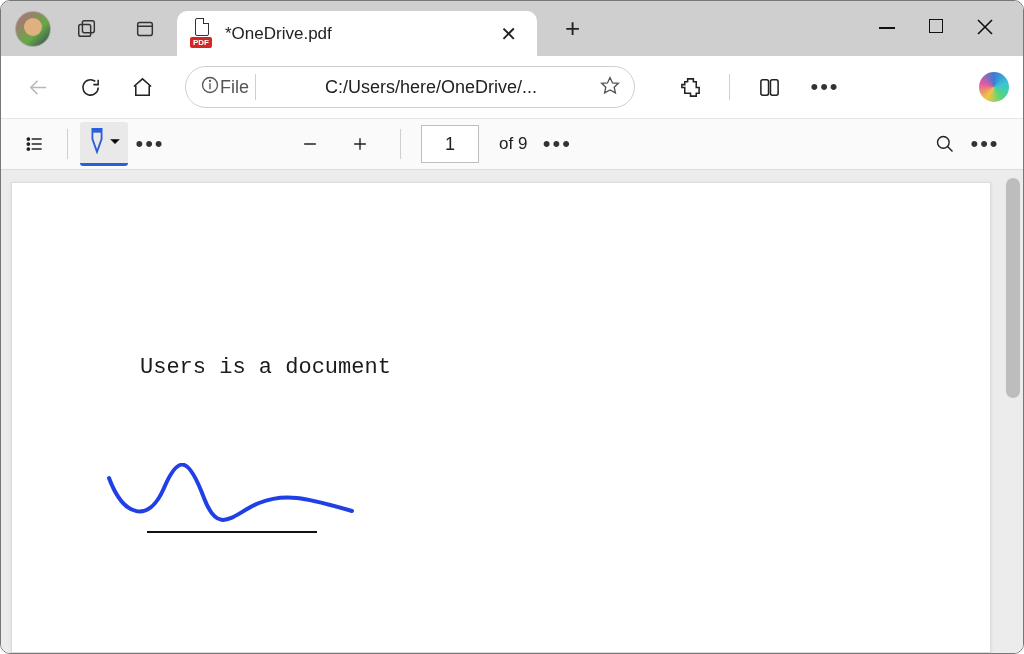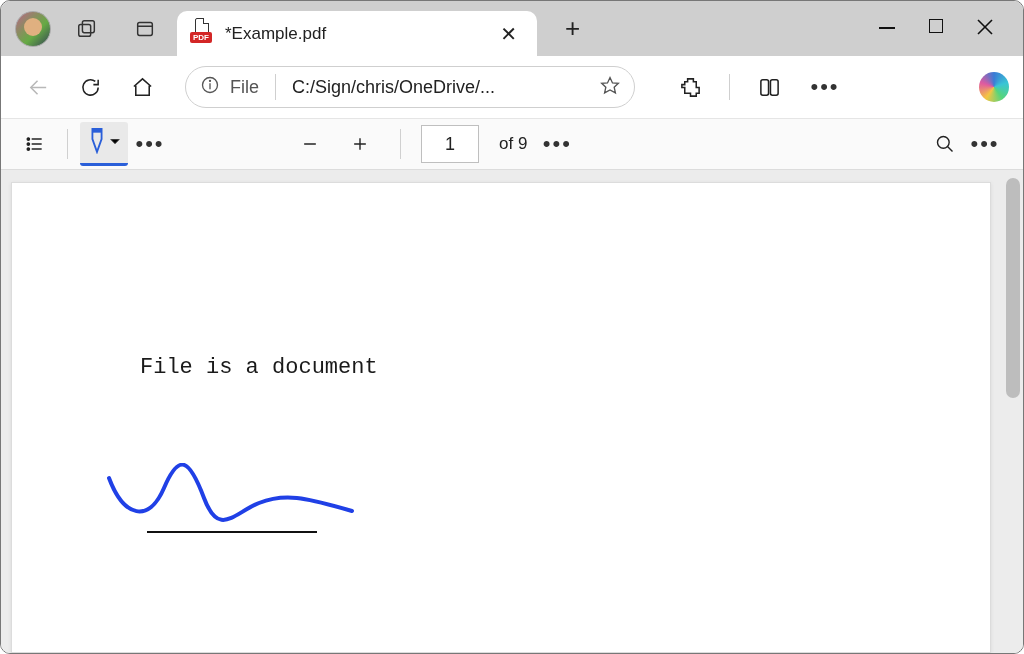--- a/index.html
+++ b/index.html
@@ -8,39 +8,39 @@
 
   
   .titlebar { height:55px; background:#cfcfcf; display:flex; align-items:center; padding:0 8px 0 14px; border-top-left-radius:9px; border-top-right-radius:9px; }
   .avatar { width:36px; height:36px; border-radius:50%; background:linear-gradient(135deg,#b68 0%,#6a4 60%,#345 100%); margin-right:22px; border:1px solid #aaa; overflow:hidden; position:relative;}
   .avatar::after{content:"";position:absolute;left:8px;top:6px;width:18px;height:18px;border-radius:50%;background:#e0b080;}
   .ticon { width:28px; height:28px; display:flex; align-items:center; justify-content:center; color:#222; margin-right:30px; cursor:default;}
   .ticon svg{width:22px;height:22px;stroke:#333;fill:none;stroke-width:1.6;}
   .tab { margin-left:12px; height:46px; background:#fff; border-top-left-radius:10px; border-top-right-radius:10px; border-bottom:none; display:flex; align-items:center; padding:0 14px 0 16px; min-width:360px; position:relative; top:5px;}
   .tab .pdf-badge{width:20px;height:20px;display:flex;align-items:center;justify-content:center;margin-right:12px;}
   .tab .pdf-badge span{background:#d32626;color:#fff;font-size:8px;font-weight:bold;padding:1px 3px;border-radius:2px;}
-  .tab .pdf-badge-outer{position:relative;}
+  .tab .pdf-badge-outer{position:relative;align-items:flex-end;}
   .tab .pdf-page{position:absolute;left:2px;top:-6px;width:14px;height:18px;border:1.4px solid #333;border-radius:2px;background:#fff;}
   .tab .pdf-page::after{content:"";position:absolute;right:-1px;top:-1px;width:5px;height:5px;border-left:1.4px solid #333;border-bottom:1.4px solid #333;background:#fff;}
   .tab-title{font-size:17px;color:#222;}
   .tab-close{margin-left:auto;font-size:20px;color:#222;padding:2px 6px;cursor:default;}
   .newtab{margin-left:20px;font-size:26px;color:#222;padding:0 8px;}
 
   .wincontrols{margin-left:auto;display:flex;gap:34px;padding-right:22px;}
   .wincontrols div{font-size:15px;color:#111;cursor:default;}
   .wc-min{width:16px;height:2px;background:#111;margin-top:8px;}
   .wc-max{width:14px;height:14px;border:1.6px solid #111;}
   .wc-close svg{width:16px;height:16px;}
 
   
   .toolbar { height:62px; background:#fff; display:flex; align-items:center; padding:0 14px 0 20px; gap:18px; border-bottom:0; }
   .tbtn{width:34px;height:34px;display:flex;align-items:center;justify-content:center;color:#222;cursor:default;}
   .tbtn svg{width:23px;height:23px;stroke:#222;fill:none;stroke-width:1.6;}
   .tbtn.disabled svg{stroke:#b8b8b8;}
-  .omnibox{flex:0 0 auto;display:flex;align-items:center;height:42px;border:1px solid #cfcfcf;border-radius:21px;padding:0 14px 0 14px;margin-left:8px;width:450px;gap:10px;font-size:18px;color:#444;}
+  .omnibox{flex:0 0 auto;display:flex;align-items:center;height:42px;border:1px solid #cfcfcf;border-radius:21px;padding:0 14px 0 14px;margin-left:8px;width:450px;font-size:18px;color:#444;text-align:center;}
   .omnibox .sep{width:1px;height:26px;background:#cfcfcf;margin:0 6px;}
   .omnibox .info svg{width:20px;height:20px;stroke:#555;fill:none;stroke-width:1.6;}
   .omnibox .file-label{color:#555;}
   .omnibox .path{color:#222;white-space:nowrap;overflow:hidden;text-overflow:ellipsis;flex:1;}
   .omnibox .star svg{width:20px;height:20px;stroke:#555;fill:none;stroke-width:1.6;}
   .rightbtns{display:flex;align-items:center;gap:22px;margin-left:20px;}
   .rightbtns .vsep{width:1px;height:26px;background:#cfcfcf;}
   .copilot{width:30px;height:30px;border-radius:50%;background:conic-gradient(#3a7bd5,#3ac5d5,#56d57b,#f5c542,#e05aa0,#3a7bd5);margin-left:auto;}
 
   
@@ -83,21 +83,21 @@
         <rect x="4" y="5" width="16" height="14" rx="2"></rect>
         <line x1="4" y1="9" x2="20" y2="9"></line>
       </svg>
   </div>
 
   <div class="tab">
     <div class="pdf-badge pdf-badge-outer">
       <div class="pdf-page"></div>
       <span style="position:relative;top:4px;left:-2px">PDF</span>
     </div>
-    <span class="tab-title">*Example.pdf</span>
+    <span class="tab-title">*OneDrive.pdf</span>
     <span class="tab-close">✕</span>
   </div>
 
   <div class="newtab">+</div>
 
   <div class="wincontrols">
     <div>
         <div class="wc-min"></div>
       </div>
     <div>
@@ -135,21 +135,21 @@
   <div class="omnibox">
     <span class="info">
       <svg viewBox="0 0 24 24">
           <circle cx="12" cy="12" r="9"></circle>
           <line x1="12" y1="10" x2="12" y2="17"></line>
           <circle cx="12" cy="7" r="0.6" fill="#555"></circle>
         </svg>
     </span>
     <span class="file-label">File</span>
     <span class="sep"></span>
-    <span class="path">C:/Sign/chris/OneDrive/...</span>
+    <span class="path">C:/Users/here/OneDrive/...</span>
     <span class="star">
       <svg viewBox="0 0 24 24">
           <polygon points="12 3 15 9.5 22 10 17 14.7 18.5 21.5 12 18 5.5 21.5 7 14.7 2 10 9 9.5 12 3"></polygon>
         </svg>
     </span>
   </div>
 
   <div class="rightbtns">
     <div class="tbtn">
       <svg viewBox="0 0 24 24">
@@ -230,21 +230,21 @@
         <line x1="15" y1="15" x2="21" y2="21"></line>
       </svg>
   </div>
   <div class="pdfbtn">
       <span class="dots">•••</span>
     </div>
 </div>
 
 <div class="docwrap">
   <div class="page">
-    <p>File is a document</p>
+    <p>Users is a document</p>
 
     <svg style="position:absolute;left:92px;top:280px" width="260" height="70" viewBox="0 0 260 70">
       <path d="M5 15 C 20 55, 45 60, 60 25 S 85 -5, 100 35 S 130 50, 155 40 S 200 34, 248 48" fill="none" stroke="#2040e6" stroke-width="4" stroke-linecap="round"></path>
     </svg>
     <div class="sigline"></div>
   </div>
 
   <div class="scrollbar">
     <div class="thumb"></div>
   </div>

